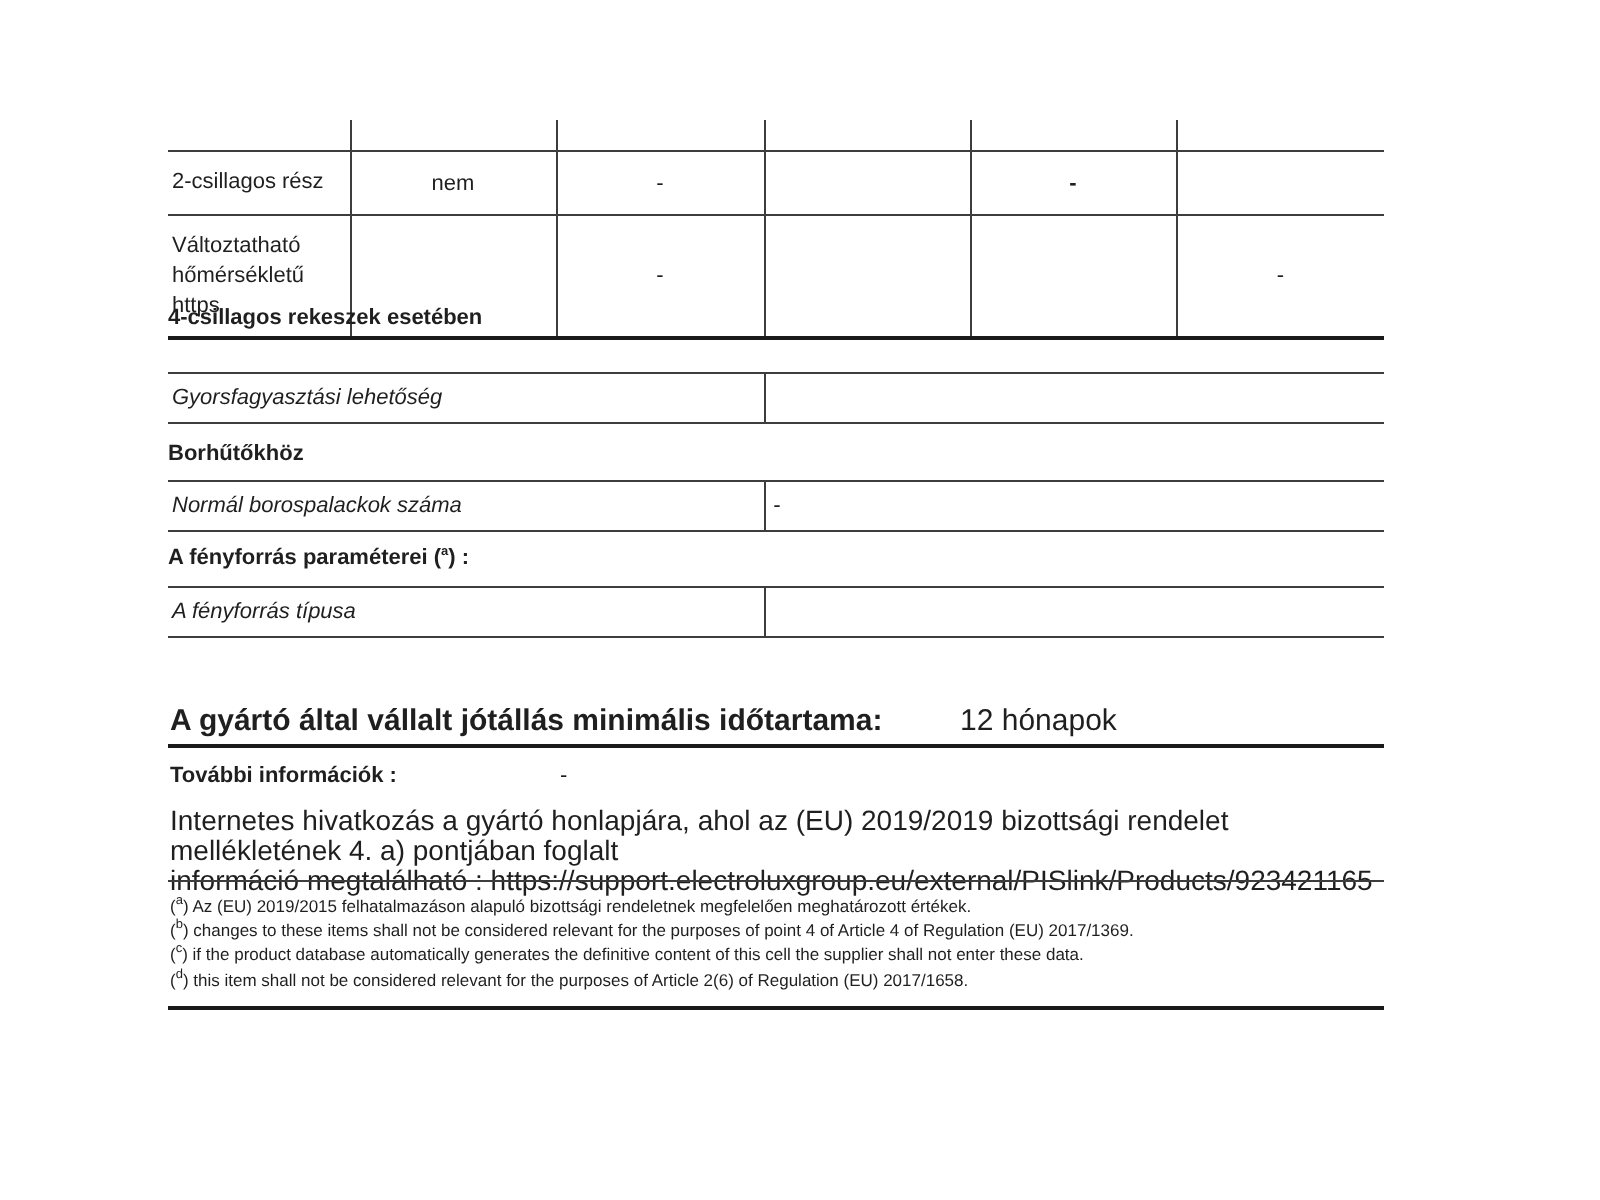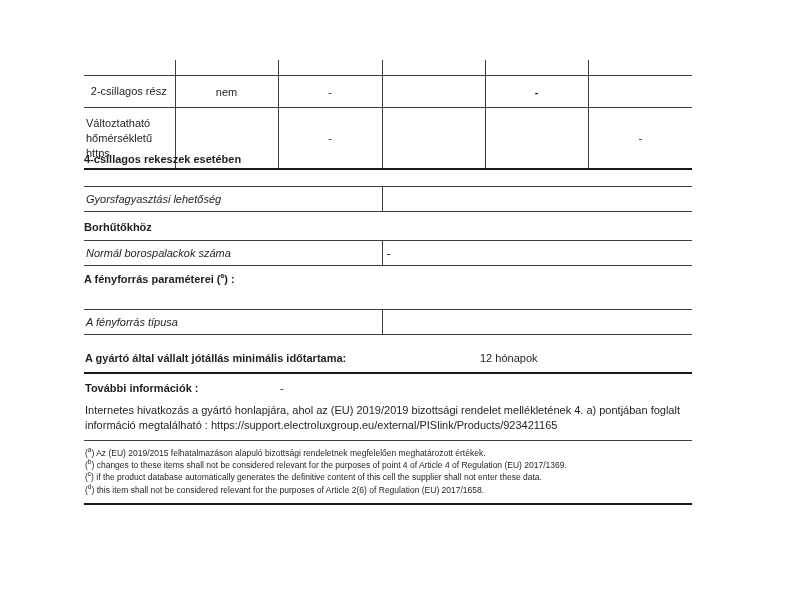--- a/index.html
+++ b/index.html
@@ -11,50 +11,50 @@
   .content{position:absolute;left:84px;top:0;width:608px;height:600px;}
 
   
   table.grid{border-collapse:collapse;table-layout:fixed;width:608px;
     position:absolute;left:0;top:60px;border-bottom:2px solid #1a1a1a;
     font-size:11px;}
   table.grid td{border-right:1px solid #3d3d3d;border-top:1px solid #3d3d3d;
     padding:0;vertical-align:middle;text-align:center;line-height:14px;}
   table.grid td:last-child{border-right:none;}
   table.grid tr.r0 td{border-top:none;height:15px;}
-  table.grid tr.r1 td{height:27px;text-align:center;}
+  table.grid tr.r1 td{height:27px;}
   table.grid tr.r2 td{height:56px;}
   table.grid td.lbl{text-align:left;padding:2px 3px 2px 2px;line-height:15px;}
   table.grid td.b{font-weight:bold;}
 
   
   .sec{position:absolute;left:0;font-size:11px;font-weight:bold;line-height:14px;white-space:nowrap;}
 
   
   table.pair{border-collapse:collapse;table-layout:fixed;width:608px;
     position:absolute;left:0;font-size:11px;}
   table.pair td{border-top:1px solid #3d3d3d;border-bottom:1px solid #3d3d3d;
     vertical-align:middle;padding:0;line-height:14px;font-style:italic;}
   table.pair td.lbl{border-right:1px solid #3d3d3d;padding-left:2px;}
   table.pair td.val{padding-left:4px;}
   table.pair tr td{height:24px;}
 
   
   .warranty{position:absolute;left:0;top:345px;width:608px;height:27px;
-    border-bottom:2px solid #1a1a1a;font-size:11px;}
+    border-bottom:2px solid #1a1a1a;font-size:15px;}
   .warranty .wlabel{position:absolute;left:1px;top:7px;font-weight:bold;white-space:nowrap;}
   .warranty .wvalue{position:absolute;left:396px;top:7px;white-space:nowrap;text-align:right;}
 
   
   .moreinfo{position:absolute;left:0;top:382px;width:608px;font-size:11px;}
   .moreinfo .milabel{position:absolute;left:1px;top:0;font-weight:bold;white-space:nowrap;}
   .moreinfo .mivalue{position:absolute;left:196px;top:0;}
 
   
-  .para{position:absolute;left:1px;top:403px;width:606px;font-size:11px;line-height:15px;}
+  .para{position:absolute;left:1px;top:403px;width:606px;font-size:14px;line-height:15px;}
 
   
   .rule-thin{position:absolute;left:0;top:440px;width:608px;height:0;border-top:1px solid #3d3d3d;}
   .rule-thick{position:absolute;left:0;top:503px;width:608px;height:0;border-top:2px solid #1a1a1a;}
 
   
   .footnotes{position:absolute;left:1px;top:447px;width:606px;font-size:8.5px;line-height:12.2px;}
   .footnotes sup,.sec sup{font-size:6.5px;vertical-align:super;line-height:0;}
   .fn{white-space:nowrap;}
 </style>
@@ -122,21 +122,21 @@
       </colgroup>
     <tbody>
         <tr>
       <td class="lbl">Normál borospalackok száma</td>
       <td class="val">-</td>
     </tr>
   </tbody>
     </table>
 
   <div class="sec" style="top:272px;"><span>A fényforrás paraméterei (</span><sup>a</sup><span>) :</span></div>
-  <table class="pair" style="top:293px;margin-top:16px;">
+  <table class="pair" style="top:293px;">
     <colgroup>
         <col style="width:298px">
         <col style="width:310px">
       </colgroup>
     <tbody>
         <tr>
       <td class="lbl" style="height:22px;">A fényforrás típusa</td>
       <td class="val"></td>
     </tr>
   </tbody>

